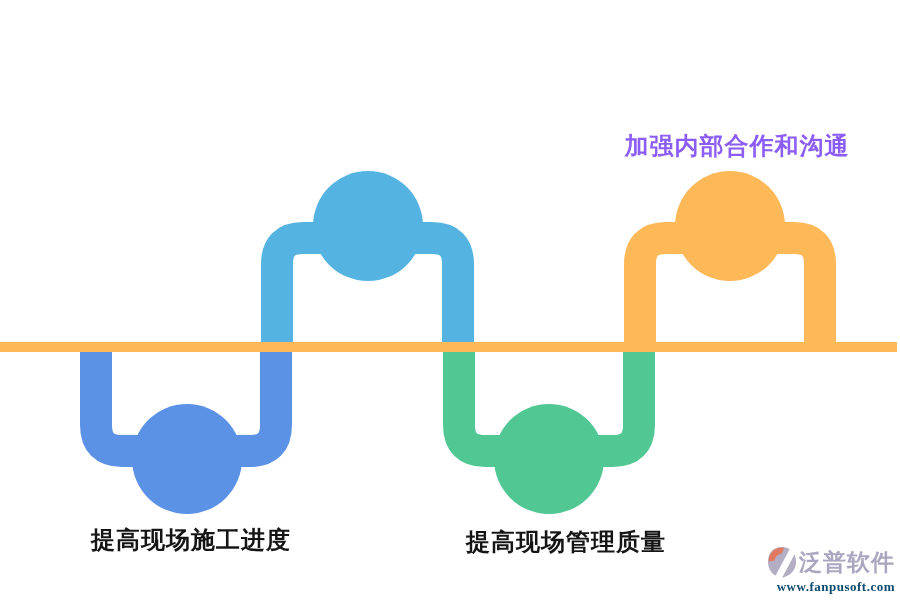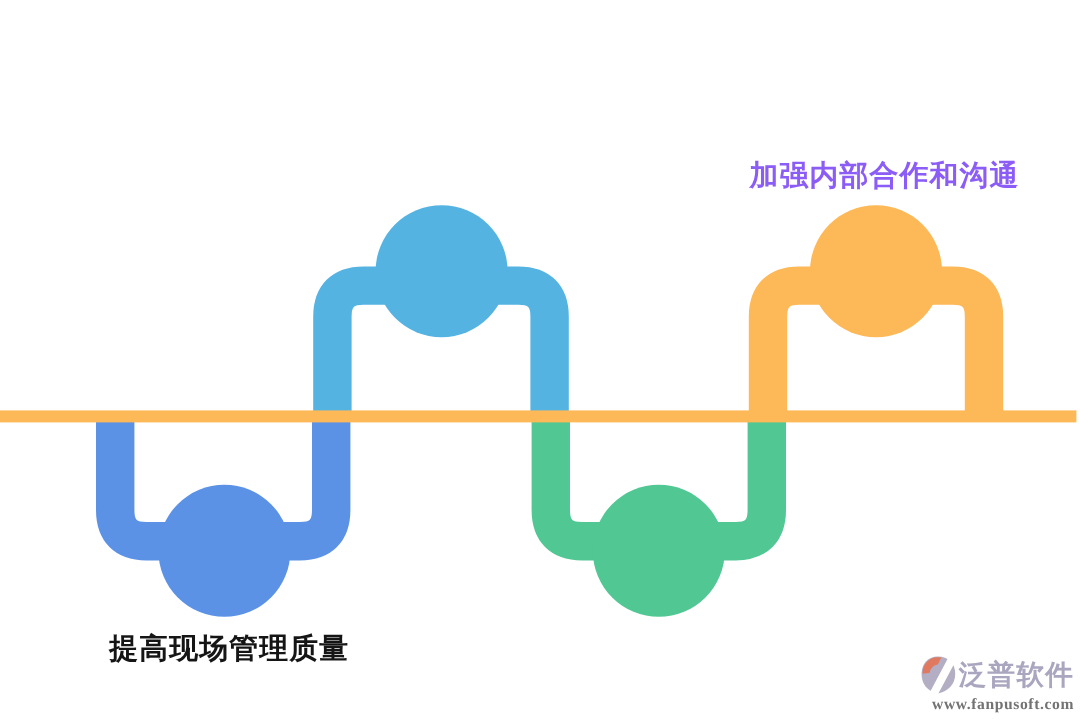--- a/index.html
+++ b/index.html
@@ -67,28 +67,29 @@
 
     <path d="M 640 346 L 640 264 Q 640 238 666 238 L 794 238 Q 820 238 820 264 L 820 346" fill="none" stroke-width="32" stroke="#FDB857"></path>
     <circle cx="730" cy="226" r="55" fill="#FDB857"></circle>
 
     <rect x="0" y="342" width="897" height="10" fill="#FDB857"></rect>
   </svg>
 
 
   <div class="node-label" style="left: 737px; top: 146px; color: #8b5cf6;">加强内部合作和沟通</div>
 
-  <div class="node-label" style="left: 191px; top: 540px; color: rgb(21, 21, 21);">提高现场管理质量</div>
+  <div class="node-label" style="left: 191px; top: 540px; color: rgb(21, 21, 21);">提高现场施工进度</div>
 
+  <div class="node-label" style="left: 566px; top: 542px; color: rgb(21, 21, 21);">提高现场管理质量</div>
 
   <div class="logo">
     <div class="logo-row">
       <svg class="logo-icon" width="30" height="33" viewBox="0 0 31 34">
         <path d="M15 1 C24 1 30 7 30 16 C30 25 24 31 15 33 C6 31 1 25 1 16 C1 7 7 1 15 1 Z" fill="#B3AEC3"></path>
         <rect x="16" y="-6" width="7" height="46" transform="rotate(28 15.5 17)" fill="#ffffff"></rect>
         <path d="M2 16 A 13 13 0 0 1 18 2 L 15 8 A 8 8 0 0 0 8 15 Z" fill="#E0795F"></path>
       </svg>
       <span class="logo-brand" style="color: rgb(171, 166, 192);">泛普软件</span>
     </div>
-    <div class="logo-url" style="color: #737373;">www.fanpusoft.com</div>
+    <div class="logo-url" style="color: #0c4a6e;">www.fanpusoft.com</div>
   </div>
 
 </div>
 
 </body></html>

